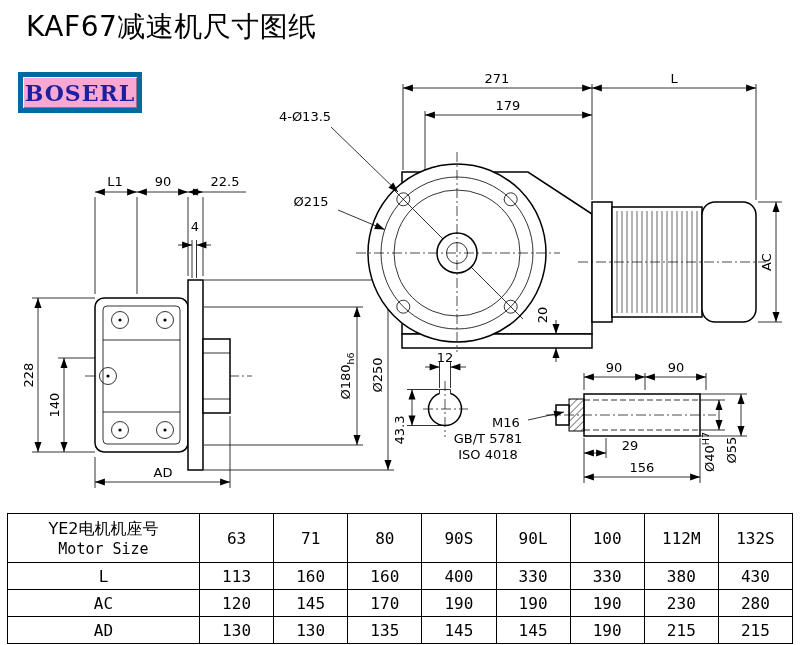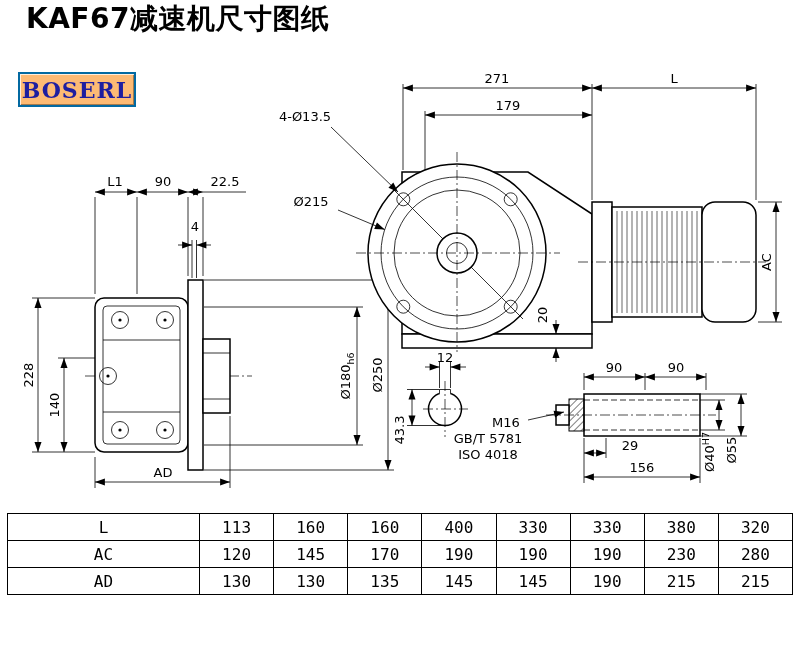--- a/index.html
+++ b/index.html
@@ -1,20 +1,20 @@
 <!DOCTYPE html>
 <html><head>
 <meta charset="utf-8">
 <style>
   html,body{margin:0;padding:0;width:800px;height:645px;background:#fff;overflow:hidden;}
   body{position:relative;font-family:"DejaVu Sans",sans-serif;color:#000;}
-  #title{position:absolute;left:26px;top:0;font-size:28px;font-weight:bold;letter-spacing:.5px;}
-  #logo{position:absolute;left:18px;top:72px;width:114px;height:31px;border:2px solid #0369a1;
+  #title{position:absolute;left:26px;top:8px;font-size:28px;font-weight:normal;letter-spacing:.5px;}
+  #logo{position:absolute;left:18px;top:72px;width:114px;height:31px;border:5px solid #0369a1;
         box-shadow:inset 1px 1px 0 rgba(255,255,255,.75), inset -1px -1px 0 rgba(0,0,0,.35);
-        display:flex;align-items:center;justify-content:center;background:#fdba74;}
+        display:flex;align-items:center;justify-content:center;background:#f9a8d4;}
   #logo span{font-family:"DejaVu Serif",serif;font-weight:bold;font-size:22px;color:#1e1ea0;letter-spacing:1px;}
   svg#drawing{position:absolute;left:0;top:0;}
   svg text{font-family:"DejaVu Sans",sans-serif;font-size:13px;fill:#000;text-anchor:middle;}
   .o{fill:#fff;stroke:#000;stroke-width:1.5;}
   .t{fill:none;stroke:#000;stroke-width:.8;}
   .d{fill:none;stroke:#000;stroke-width:.8;}
   .c{fill:none;stroke:#000;stroke-width:.7;stroke-dasharray:10 3 2 3;}
   .hid{fill:none;stroke:#000;stroke-width:.8;stroke-dasharray:6 3;}
   .fin{stroke:#000;stroke-width:.6;fill:none;}
   #spec-table{position:absolute;left:7px;top:513px;width:786px;border-collapse:collapse;table-layout:fixed;}
@@ -247,30 +247,44 @@
       <col>
       <col>
       <col>
       <col>
       <col>
       <col>
       <col>
       <col>
   </colgroup>
   <tbody>
+      <tr class="hd">
+    <td>
+      <div class="h-cn">YE2电机机座号</div>
+      <div class="h-en">Motor Size</div>
+    </td>
+    <td>63</td>
+    <td>71</td>
+    <td>80</td>
+    <td>90S</td>
+    <td>90L</td>
+    <td>100</td>
+    <td>112M</td>
+    <td>132S</td>
+  </tr>
   <tr class="dr">
     <td>L</td>
     <td>113</td>
     <td>160</td>
     <td>160</td>
     <td>400</td>
     <td>330</td>
     <td>330</td>
     <td>380</td>
-    <td>320</td>
+    <td>430</td>
   </tr>
   <tr class="dr">
     <td>AC</td>
     <td>120</td>
     <td>145</td>
     <td>170</td>
     <td>190</td>
     <td>190</td>
     <td>190</td>
     <td>230</td>

